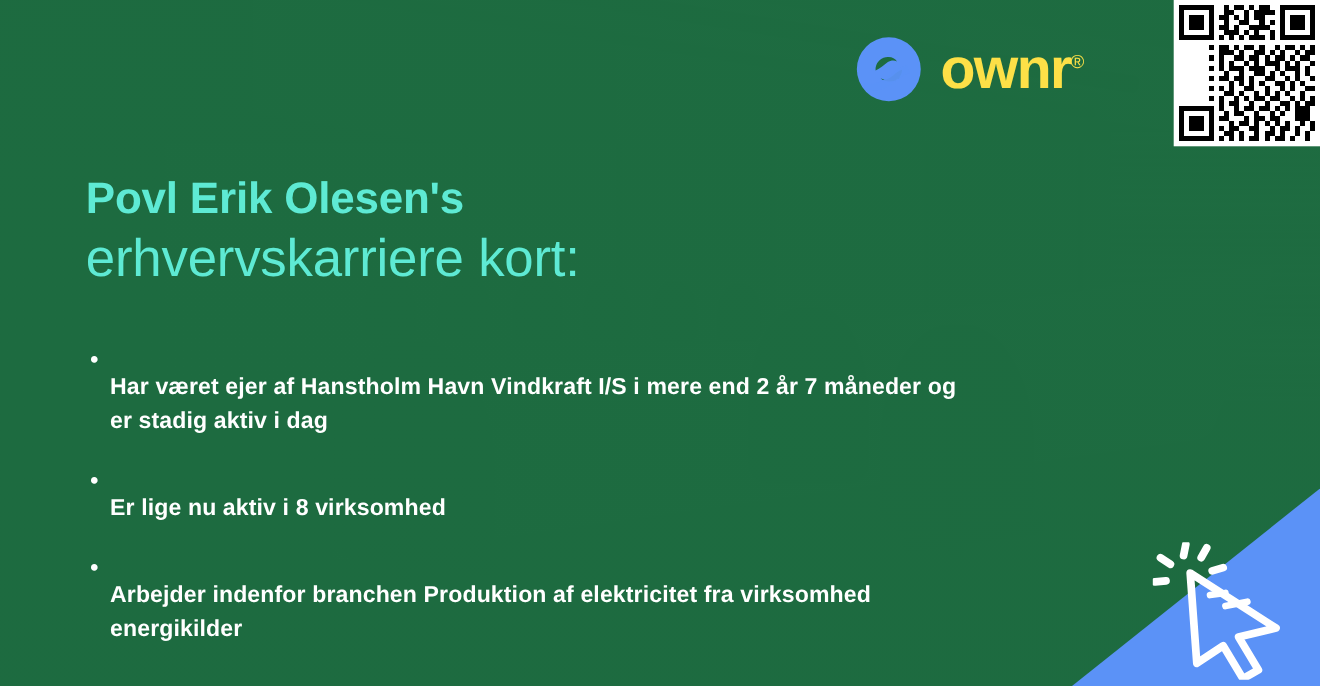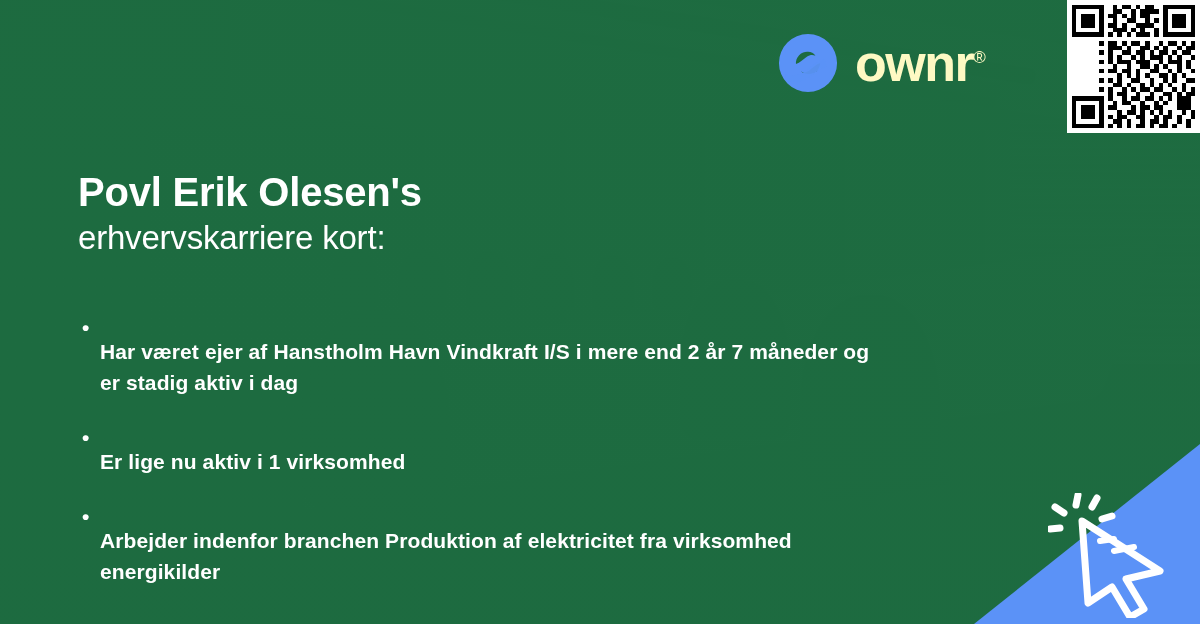--- a/index.html
+++ b/index.html
@@ -141,21 +141,21 @@
   
   .logo {
     position: absolute;
     left: 777px; top: 32px;
     display: flex;
     align-items: center;
     gap: 16px;
   }
   .logo-mark { width: 62px; height: 62px; display: block; }
   .logo-word {
-    color: #fef9c3;
+    color: #fde047;
     font-size: 52px;
     font-weight: bold;
     letter-spacing: -1.5px;
     line-height: 1;
     position: relative;
     white-space: nowrap;
   }
   .logo-reg {
     font-size: 17px;
     vertical-align: super;
@@ -168,32 +168,32 @@
     position: absolute;
     left: 1067px; top: 0;
     width: 133px; height: 133px;
     background: #ffffff;
   }
   .qr-panel svg { display: block; }
 
   
   .title {
     position: absolute;
-    left: 78px; top: 168px;
-    color: #ffffff;
+    left: 78px; top: 157px;
+    color: #5eead4;
   }
   .title-line1 {
     font-size: 40px;
     font-weight: bold;
     line-height: 1.22;
     letter-spacing: -0.2px;
     white-space: nowrap;
   }
   .title-line2 {
-    font-size: 33px;
+    font-size: 48px;
     font-weight: normal;
     line-height: 1.25;
     letter-spacing: -0.2px;
     white-space: nowrap;
   }
 
   .bullets {
     position: absolute;
     left: 82px; top: 312px;
     width: 800px;
@@ -478,21 +478,21 @@
     <div class="title-line2">erhvervskarriere kort:</div>
   </div>
 
   <div class="bullets">
     <div class="bullet">
       <span class="bullet-dot">•</span>
       <span class="bullet-text">Har været ejer af Hanstholm Havn Vindkraft I/S i mere end 2 år 7 måneder og er stadig aktiv i dag</span>
     </div>
     <div class="bullet">
       <span class="bullet-dot">•</span>
-      <span class="bullet-text">Er lige nu aktiv i 1 virksomhed</span>
+      <span class="bullet-text">Er lige nu aktiv i 8 virksomhed</span>
     </div>
     <div class="bullet">
       <span class="bullet-dot">•</span>
       <span class="bullet-text">Arbejder indenfor branchen Produktion af elektricitet fra virksomhed energikilder</span>
     </div>
   </div>
 
   <div class="corner"></div>
   <svg class="cursor" viewBox="0 0 140 125" aria-hidden="true">
     <g fill="none" stroke="#ffffff" stroke-width="7" stroke-linecap="round" stroke-linejoin="round">

